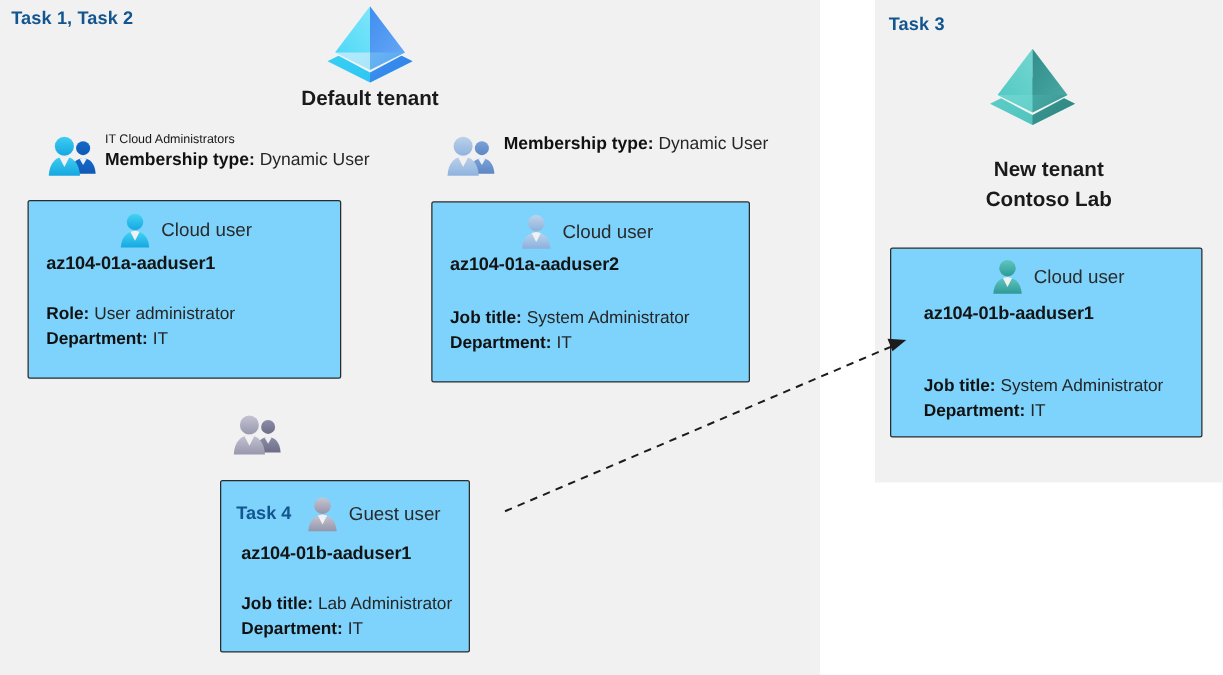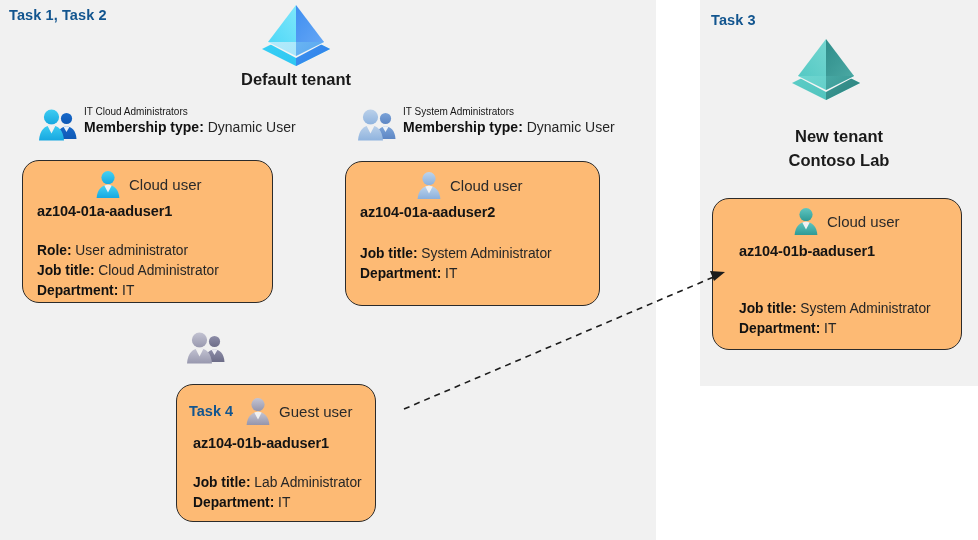--- a/index.html
+++ b/index.html
@@ -34,22 +34,22 @@
   .group-icon{flex:0 0 auto;margin-top:2px;}
   .group-icon svg{display:block;}
   .group-text{display:flex;flex-direction:column;gap:2px;}
   .group-name{font-weight:normal;font-size:10px;color:#161616;white-space:nowrap;}
   .group-meta{font-size:14px;color:#262626;white-space:nowrap;}
   .group-meta b{font-weight:bold;color:#111;}
 
   
   .card{
     position:absolute;box-sizing:border-box;
-    border:1.3px solid #2b2b2b;border-radius:17px;
-    background:#fdba74;
+    border:1.3px solid #2b2b2b;border-radius:2px;
+    background:#7dd3fc;
   }
   .card-head{
     display:flex;align-items:center;gap:6px;
     position:absolute;white-space:nowrap;
   }
   .card-head .user-icon svg{display:block;}
   .card-head .user-type{font-size:15px;color:#2a2a2a;}
   .card-head .task-inline{
     font-weight:bold;font-size:14.5px;color:#12558f;margin-right:4px;
   }
@@ -200,21 +200,20 @@
       </defs>
       <circle cx="28.5" cy="10.5" r="5.6" fill="url(#g2b)"></circle>
       <path d="M18.5 31 C19 22.5 23.4 18.6 28.5 18.6 C33.6 18.6 38 22.5 38.5 31 Z" fill="url(#g2b)"></path>
       <path d="M25.6 18.9 L28.5 24 L31.4 18.9 L28.5 18.2 Z" fill="#eef3fa"></path>
       <circle cx="13.5" cy="9" r="7.6" fill="url(#g2f)"></circle>
       <path d="M1 32.5 C1.6 22 7.2 17.2 13.5 17.2 C19.8 17.2 25.4 22 26 32.5 Z" fill="url(#g2f)"></path>
       <path d="M9.4 17.6 L13.5 25.5 L17.6 17.6 L13.5 16.7 Z" fill="#f1f1f1"></path>
     </svg>
   </span>
   <span class="group-text">
-    <span class="group-name">IT System Administrators</span>
     <span class="group-meta"><b>Membership type:</b> <span>Dynamic User</span></span>
   </span>
 </div>
 
 <div class="group" style="left:186px;top:329px;">
   <span class="group-icon">
     <svg width="40" height="34" viewBox="0 0 40 34">
       <defs>
         <linearGradient id="g3b" x1="0" y1="0" x2="0" y2="1">
           <stop offset="0" stop-color="#8d8da8"></stop>
@@ -248,21 +247,20 @@
         <circle cx="15" cy="8.6" r="6.6" fill="url(#u1)"></circle>
         <path d="M3.6 29 C4.2 20.2 9.2 16 15 16 C20.8 16 25.8 20.2 26.4 29 Z" fill="url(#u1)"></path>
         <path d="M11.3 16.4 L15 23.6 L18.7 16.4 L15 15.6 Z" fill="#f1f1f1"></path>
       </svg>
     </span>
     <span class="user-type">Cloud user</span>
   </div>
   <div class="card-upn" style="left:14px;top:42px;">az104-01a-aaduser1</div>
   <div class="card-props" style="left:14px;top:80px;">
     <div><b>Role:</b> <span>User administrator</span></div>
-    <div><b>Job title:</b> <span>Cloud Administrator</span></div>
     <div><b>Department:</b> <span>IT</span></div>
   </div>
 </div>
 
 <div class="card" style="left:345px;top:161px;width:255px;height:145px;">
   <div class="card-head" style="left:68px;top:8px;">
     <span class="user-icon">
       <svg width="30" height="30" viewBox="0 0 30 30">
         <defs>
           <linearGradient id="u2" x1="0" y1="0" x2="0" y2="1">

